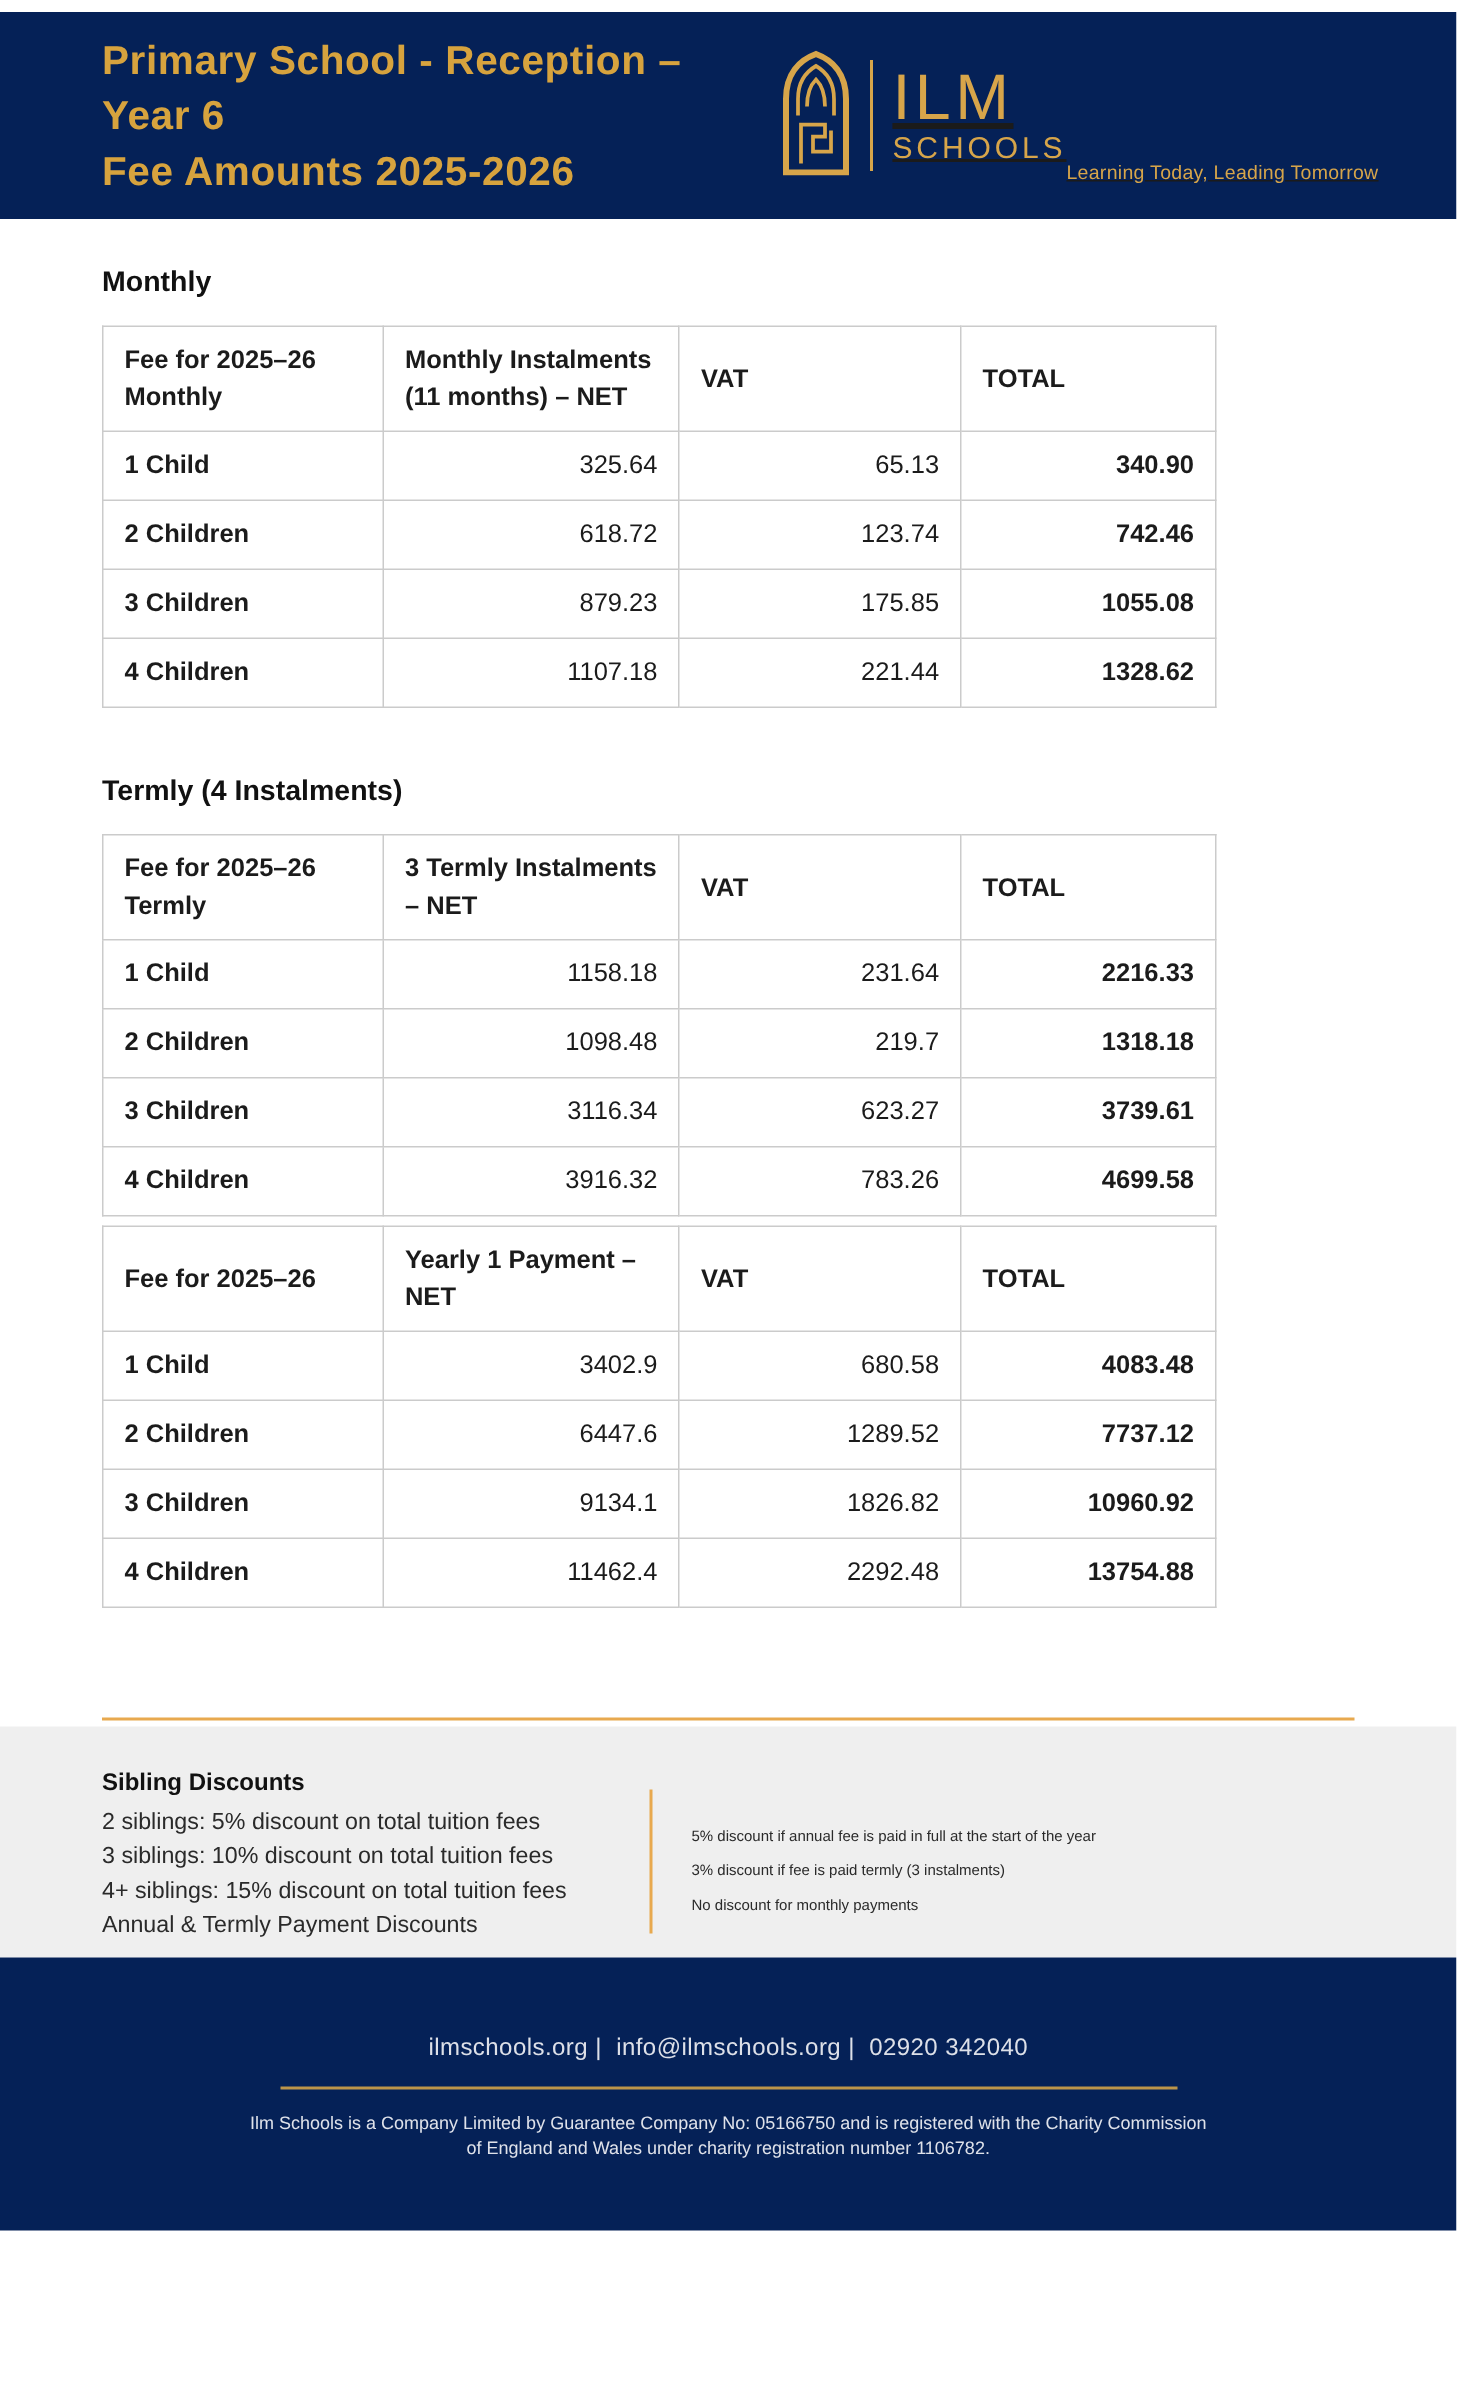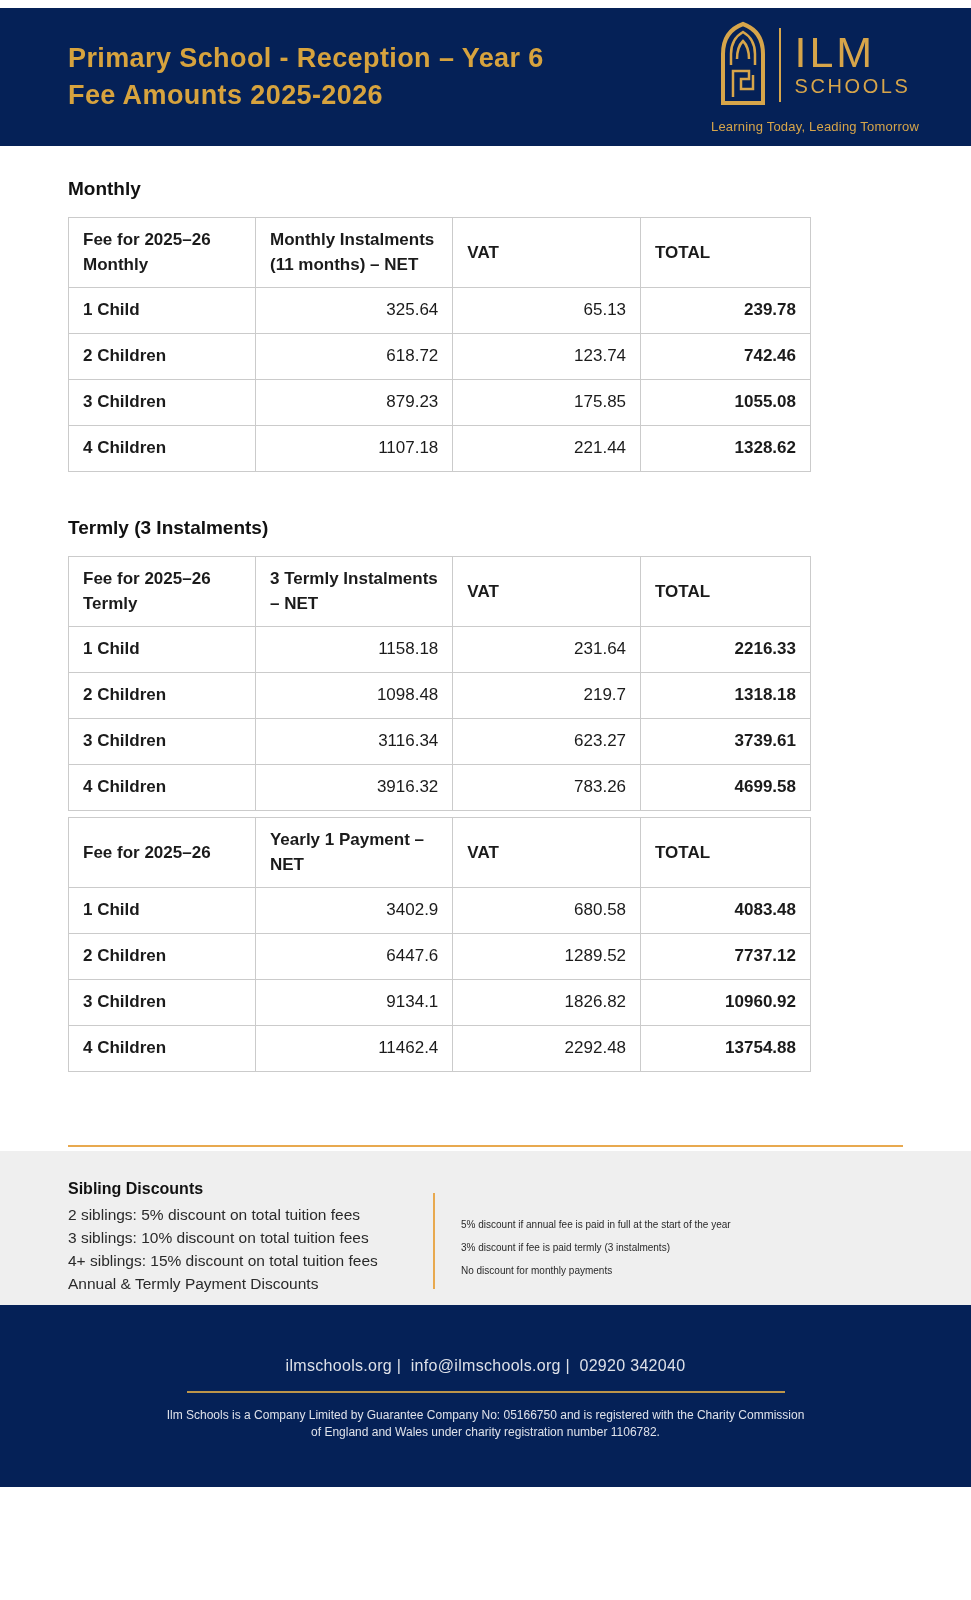--- a/index.html
+++ b/index.html
@@ -16,21 +16,21 @@
   .header {
     margin-top: 8px;
     height: 138px;
     background: #052157;
     display: flex;
     align-items: center;
     justify-content: space-between;
     padding: 0 52px 0 68px;
   }
   .title { color: #D7A33E; font-weight: bold; font-size: 27px; line-height: 37px; letter-spacing: 0.4px; }
-  .logo { display: flex; flex-direction: column; align-items: center; }
+  .logo { display: flex; flex-direction: row; align-items: flex-end; text-decoration: underline; }
   .logo-top { display: flex; align-items: center; }
   .logo-divider { width: 2px; height: 74px; background: #D7A54A; margin: 0 13px 0 12px; }
   .logo-text { color: #D7A54A; text-align: left; }
   .logo-ilm { font-size: 43px; line-height: 40px; letter-spacing: 3px; font-weight: 500; }
   .logo-schools { font-size: 20px; letter-spacing: 2.6px; line-height: 22px; margin-top: 3px; font-weight: 400; }
   .tagline { color: #D7A54A; font-size: 13px; margin-top: 10px; letter-spacing: 0.2px; white-space: nowrap; }
 
   
   .section-title { font-size: 19px; font-weight: bold; color: #111; margin-left: 68px; line-height: 24px; }
   .mt1 { margin-top: 31px; }
@@ -133,21 +133,21 @@
         <th>Monthly Instalments (11 months) – NET</th>
         <th>VAT</th>
         <th>TOTAL</th>
       </tr>
     </thead>
     <tbody>
         <tr>
           <td>1 Child</td>
           <td class="num">325.64</td>
           <td class="num">65.13</td>
-          <td class="num total">239.78</td>
+          <td class="num total">340.90</td>
         </tr>
         <tr>
           <td>2 Children</td>
           <td class="num">618.72</td>
           <td class="num">123.74</td>
           <td class="num total">742.46</td>
         </tr>
         <tr>
           <td>3 Children</td>
           <td class="num">879.23</td>
@@ -156,21 +156,21 @@
         </tr>
         <tr>
           <td>4 Children</td>
           <td class="num">1107.18</td>
           <td class="num">221.44</td>
           <td class="num total">1328.62</td>
         </tr>
       </tbody>
   </table>
 
-  <h2 class="section-title mt2">Termly (3 Instalments)</h2>
+  <h2 class="section-title mt2">Termly (4 Instalments)</h2>
   <table class="fee-table t2">
     <colgroup>
         <col style="width:25.2%">
         <col style="width:26.6%">
         <col style="width:25.3%">
         <col style="width:22.9%">
       </colgroup>
     <thead>
       <tr>
         <th>Fee for 2025–26 Termly</th>

